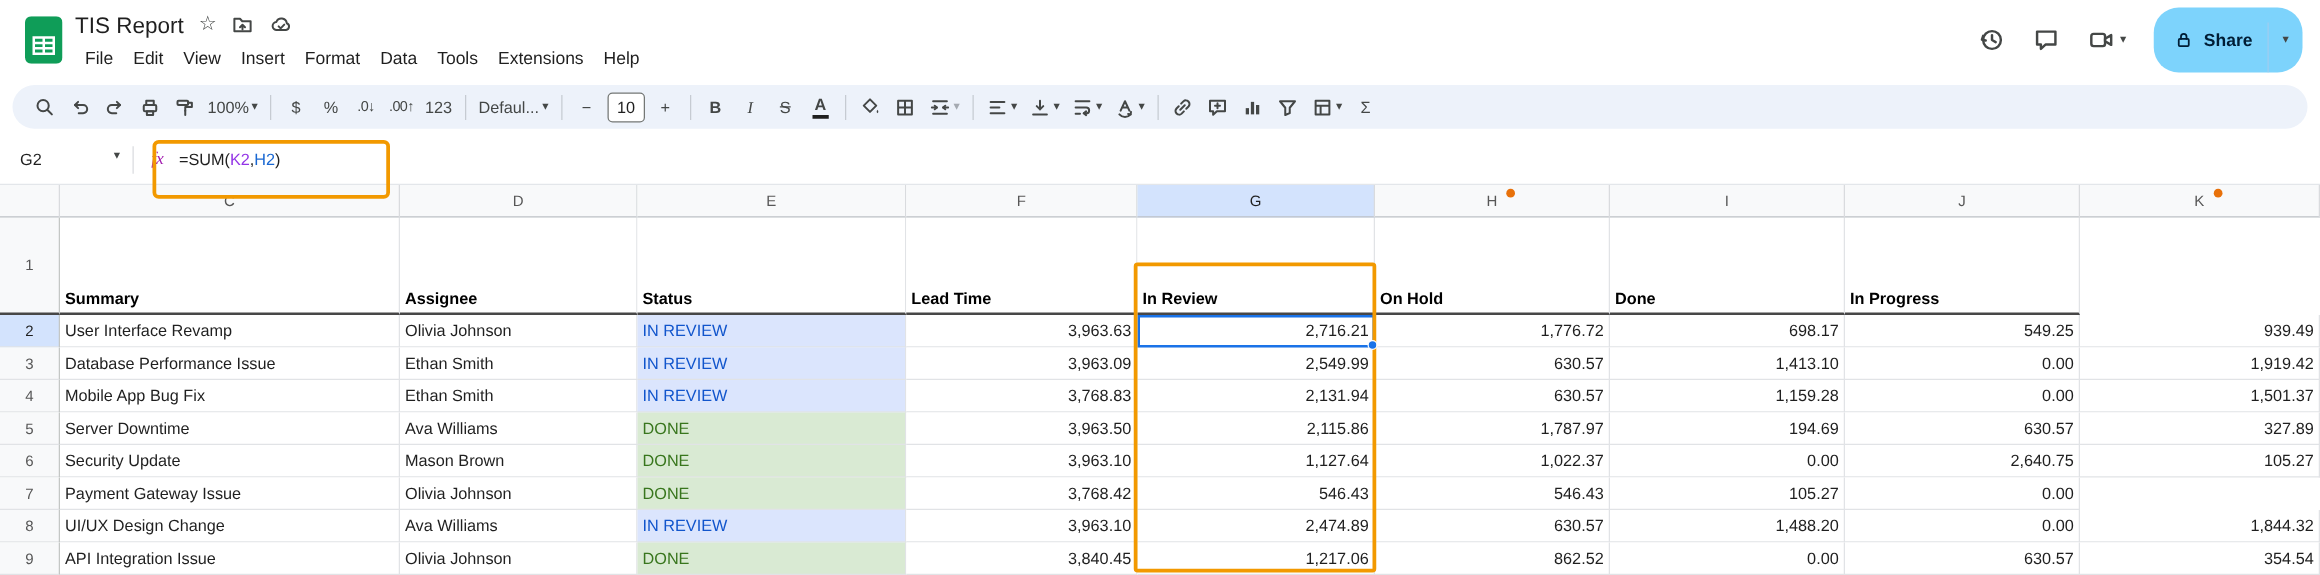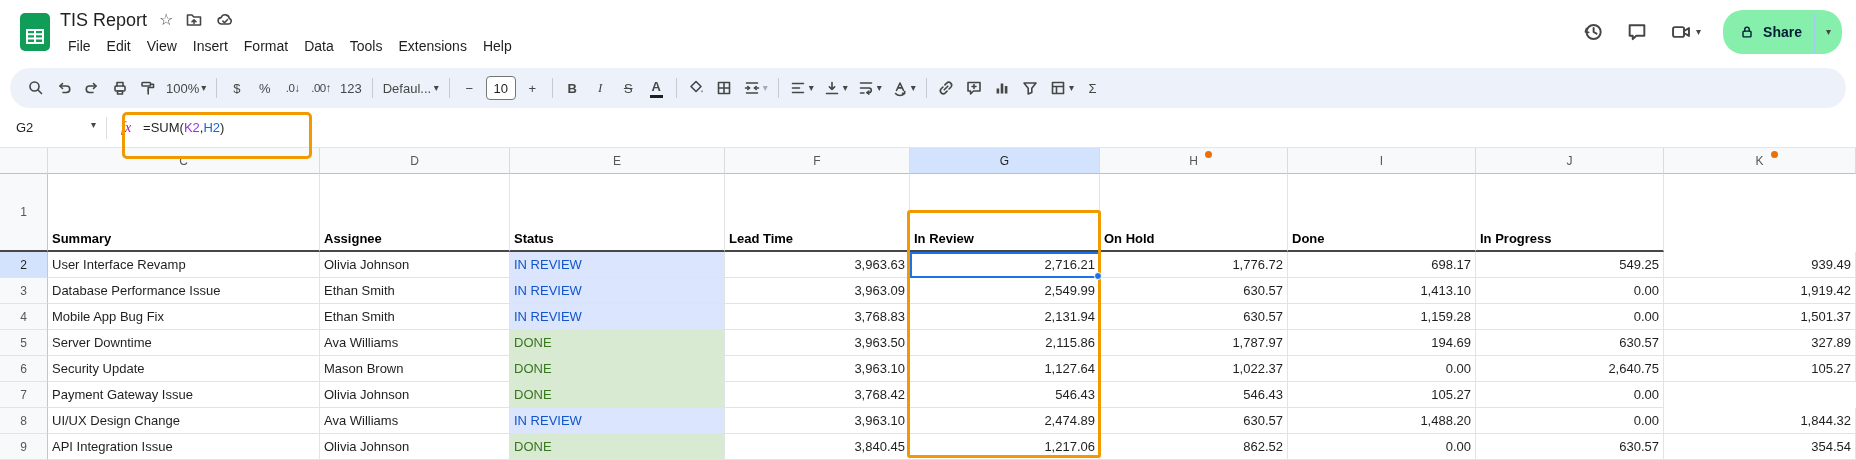--- a/index.html
+++ b/index.html
@@ -19,27 +19,27 @@
   .title-row { display: flex; align-items: center; gap: 12px; height: 28px; }
   .doc-title { font-size: 18px; color: #1f1f1f; }
   .t-icon { color: #444746; display: flex; align-items: center; cursor: pointer; }
   .star { font-size: 16px; line-height: 1; }
   .menus { display: flex; height: 24px; align-items: center; }
   .menu-item { font-size: 14px; color: #1f1f1f; padding: 2px 8px; border-radius: 6px; cursor: pointer; }
   .top-actions { margin-left: auto; display: flex; align-items: center; gap: 22px; }
   .act-btn { display: flex; align-items: center; cursor: pointer; gap: 4px; }
   .chev { font-size: 10px; color: #444746; line-height: 1; }
   .chev.dim { color: #a5aab1; }
-  .share { display: flex; align-items: flex-end; background: #86efac; border-radius: 20px; height: 44px; overflow: hidden; cursor: pointer; }
+  .share { display: flex; align-items: flex-end; background: #7dd3fc; border-radius: 20px; height: 52px; overflow: hidden; cursor: pointer; }
   .share-main { display: flex; align-items: center; gap: 8px; padding: 0 12px 0 16px; font-size: 14px; font-weight: 600; color: #001d35; height: 100%; }
   .share-sep { width: 1px; height: 40px; background: #9fcdf0; }
   .share-chev { padding: 0 11px; color: #001d35; height: 100%; display: flex; align-items: center; }
 
   
-  .toolbar { position: absolute; top: 68px; left: 10px; right: 10px; height: 40px; background: #edf2fa; border-radius: 20px; display: flex; align-items: center; padding: 0 8px 0 12px; gap: 1px; }
+  .toolbar { position: absolute; top: 68px; left: 10px; right: 10px; height: 35px; background: #edf2fa; border-radius: 20px; display: flex; align-items: center; padding: 0 8px 0 12px; gap: 1px; }
   .tbtn { height: 28px; min-width: 27px; display: flex; align-items: center; justify-content: center; border-radius: 4px; color: #444746; font-size: 13px; gap: 2px; padding: 0 4px; cursor: pointer; white-space: nowrap; }
   .tdiv { width: 1px; height: 20px; background: #c6cbd2; margin: 0 5px; flex: none; }
   .zoom-label, .font-label { font-size: 13px; color: #444746; }
   .font-sel { min-width: 64px; justify-content: space-between; }
   .fsize { width: 30px; height: 24px; border: 1px solid #747775; border-radius: 4px; background: #fff; display: flex; align-items: center; justify-content: center; font-size: 13px; color: #1f1f1f; margin: 0 2px; cursor: text; }
   .b { font-weight: 700; } .i { font-style: italic; font-family: "Liberation Serif", serif; } .s { text-decoration: line-through; }
   .a-color { font-weight: 700; line-height: 1; padding: 1px 2px 2px; border-bottom: 3px solid #1f1f1f; }
   .smalltxt { font-size: 11.5px; letter-spacing: -0.5px; }
 
   

